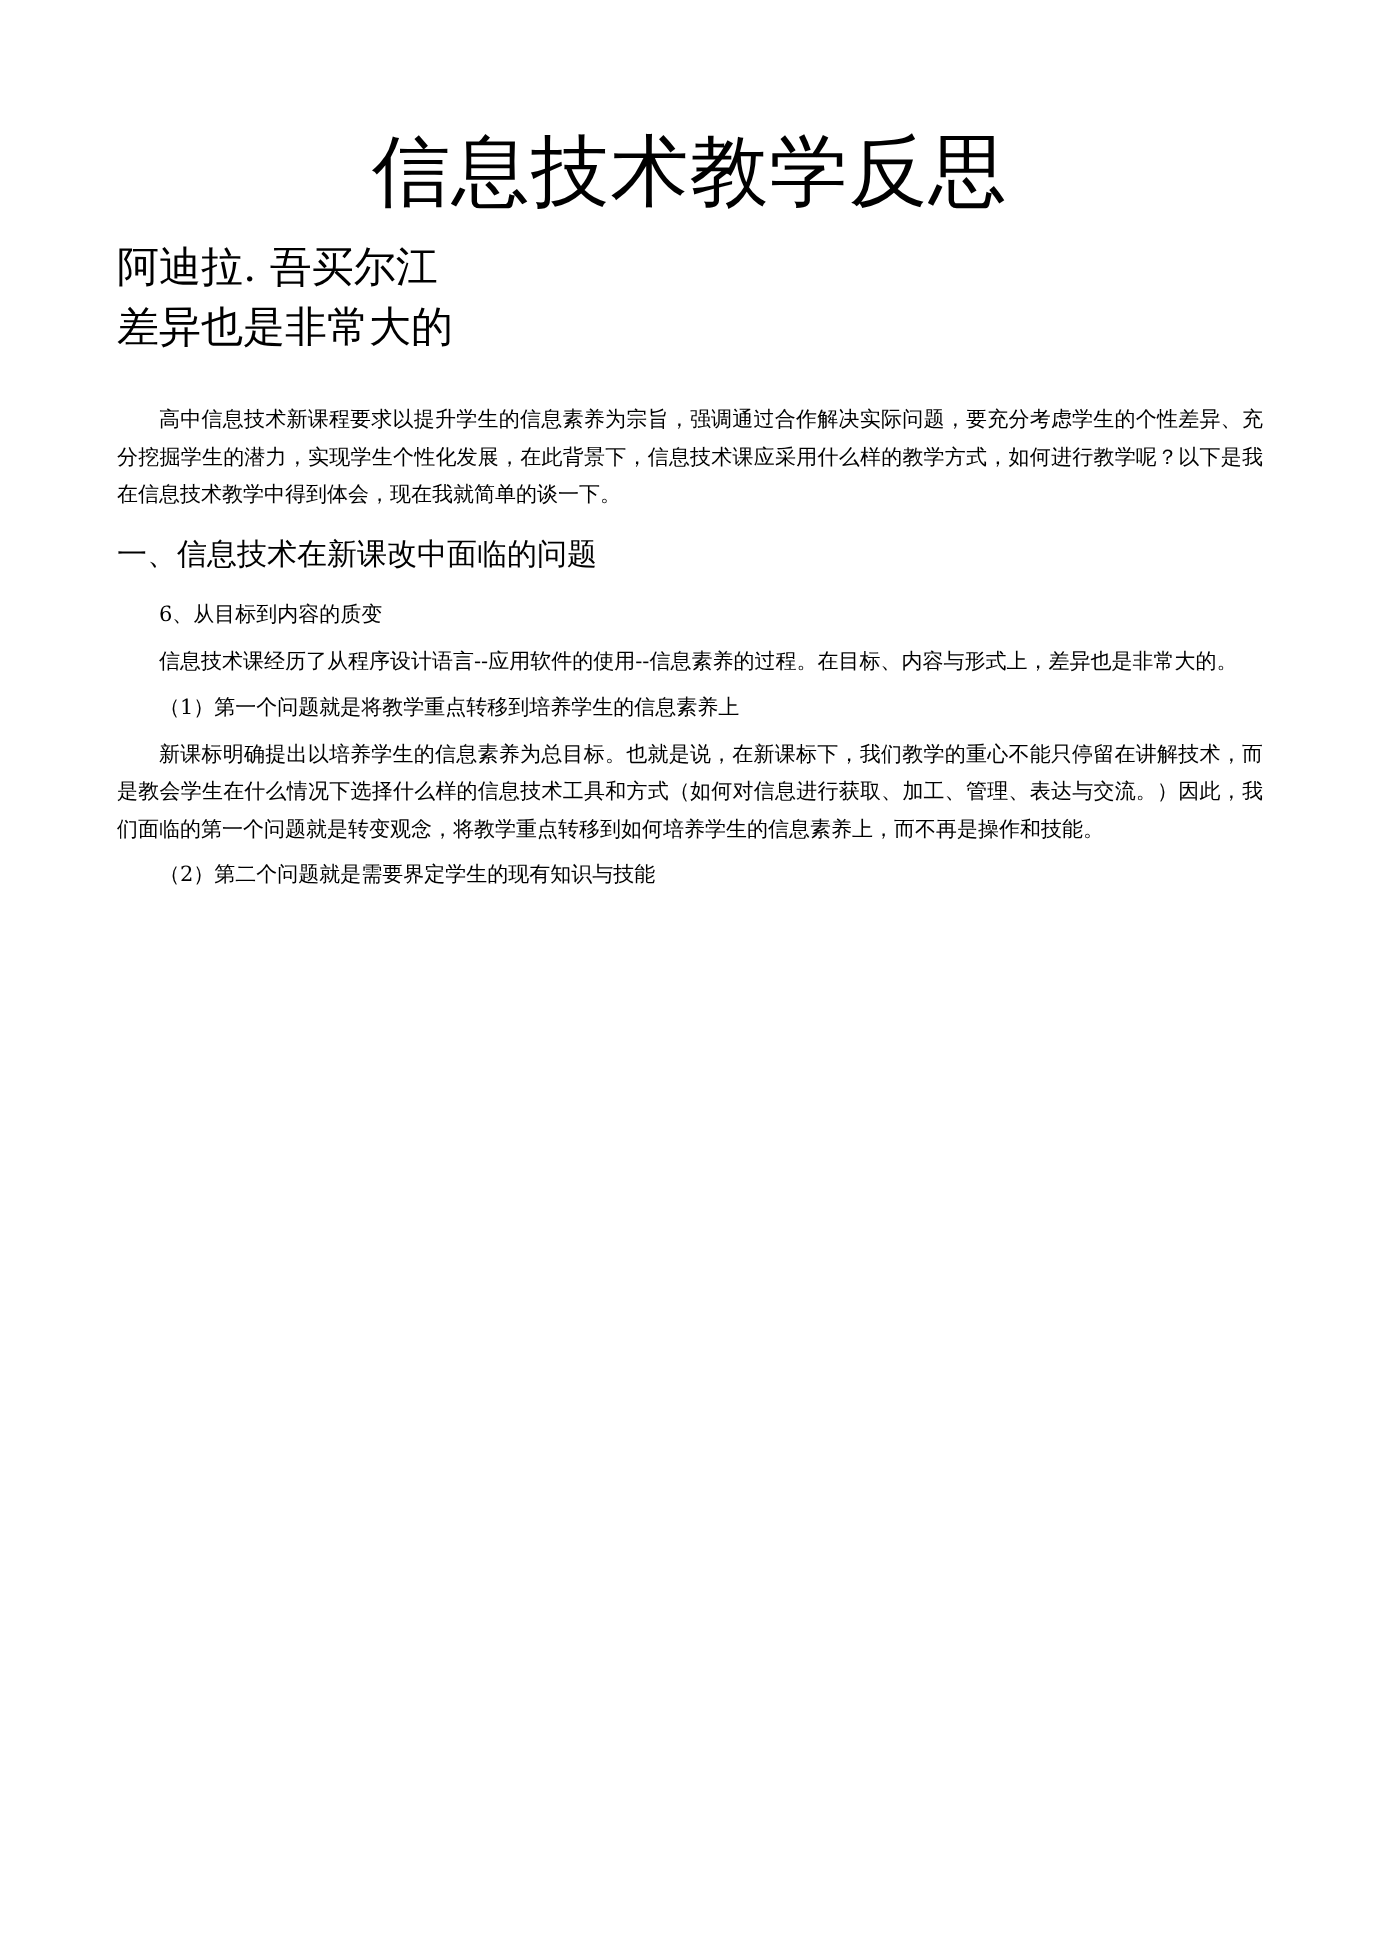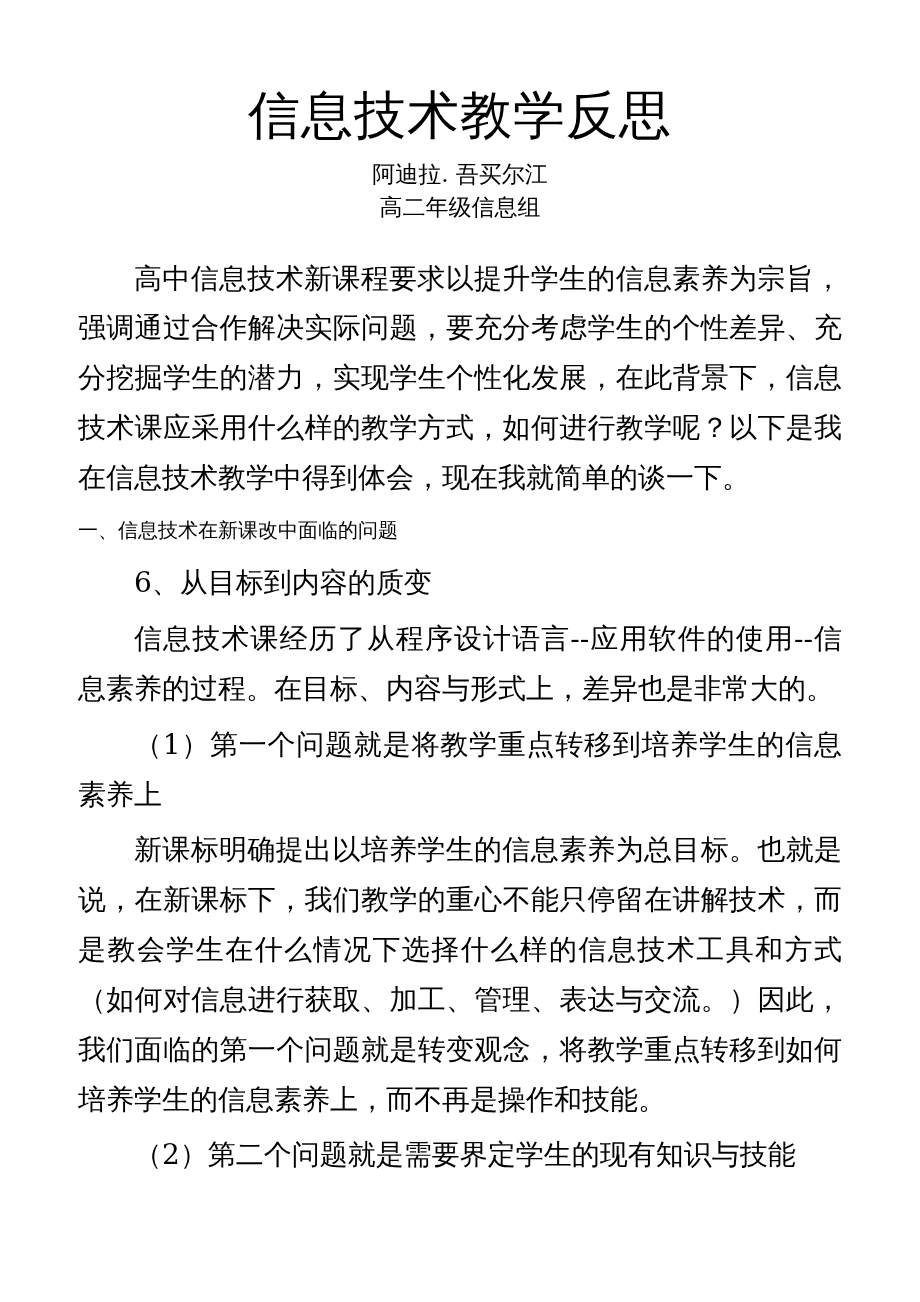--- a/index.html
+++ b/index.html
@@ -24,28 +24,28 @@
   .doc-title {
     text-align: center;
     font-size: 52px;
     line-height: 1.12;
     font-weight: normal;
     letter-spacing: 1px;
     margin: 0 0 14px 0;
     font-family: "DejaVu Sans", "Liberation Sans", sans-serif;
   }
   .author-line {
-    text-align: center;
-    font-size: 23px;
+    text-align: left;
+    font-size: 28px;
     line-height: 1.42;
     margin: 0;
     font-family: "DejaVu Serif", "Liberation Serif", serif;
   }
   .body-block {
-    font-size: 28px;
+    font-size: 14px;
     line-height: 1.78;
     text-align: justify;
     text-justify: inter-ideograph;
     margin: 0;
   }
   .first-para {
     margin-top: 30px;
     text-indent: 2em;
   }
   .section-heading {
@@ -65,21 +65,21 @@
   .gap-med { margin-top: 10px; }
 </style>
 </head>
 <body>
 
 <div class="page">
 
   <h1 class="doc-title">信息技术教学反思</h1>
 
   <div class="author-line">阿迪拉. 吾买尔江</div>
-  <div class="author-line">高二年级信息组</div>
+  <div class="author-line">差异也是非常大的</div>
 
   <p class="body-block first-para">高中信息技术新课程要求以提升学生的信息素养为宗旨，强调通过合作解决实际问题，要充分考虑学生的个性差异、充分挖掘学生的潜力，实现学生个性化发展，在此背景下，信息技术课应采用什么样的教学方式，如何进行教学呢？以下是我在信息技术教学中得到体会，现在我就简单的谈一下。</p>
 
   <p class="section-heading">一、信息技术在新课改中面临的问题</p>
 
 
   <p class="body-block indent2 gap-med">6、从目标到内容的质变</p>
 
   <p class="body-block indent2 gap-small">信息技术课经历了从程序设计语言--应用软件的使用--信息素养的过程。在目标、内容与形式上，差异也是非常大的。</p>
 

